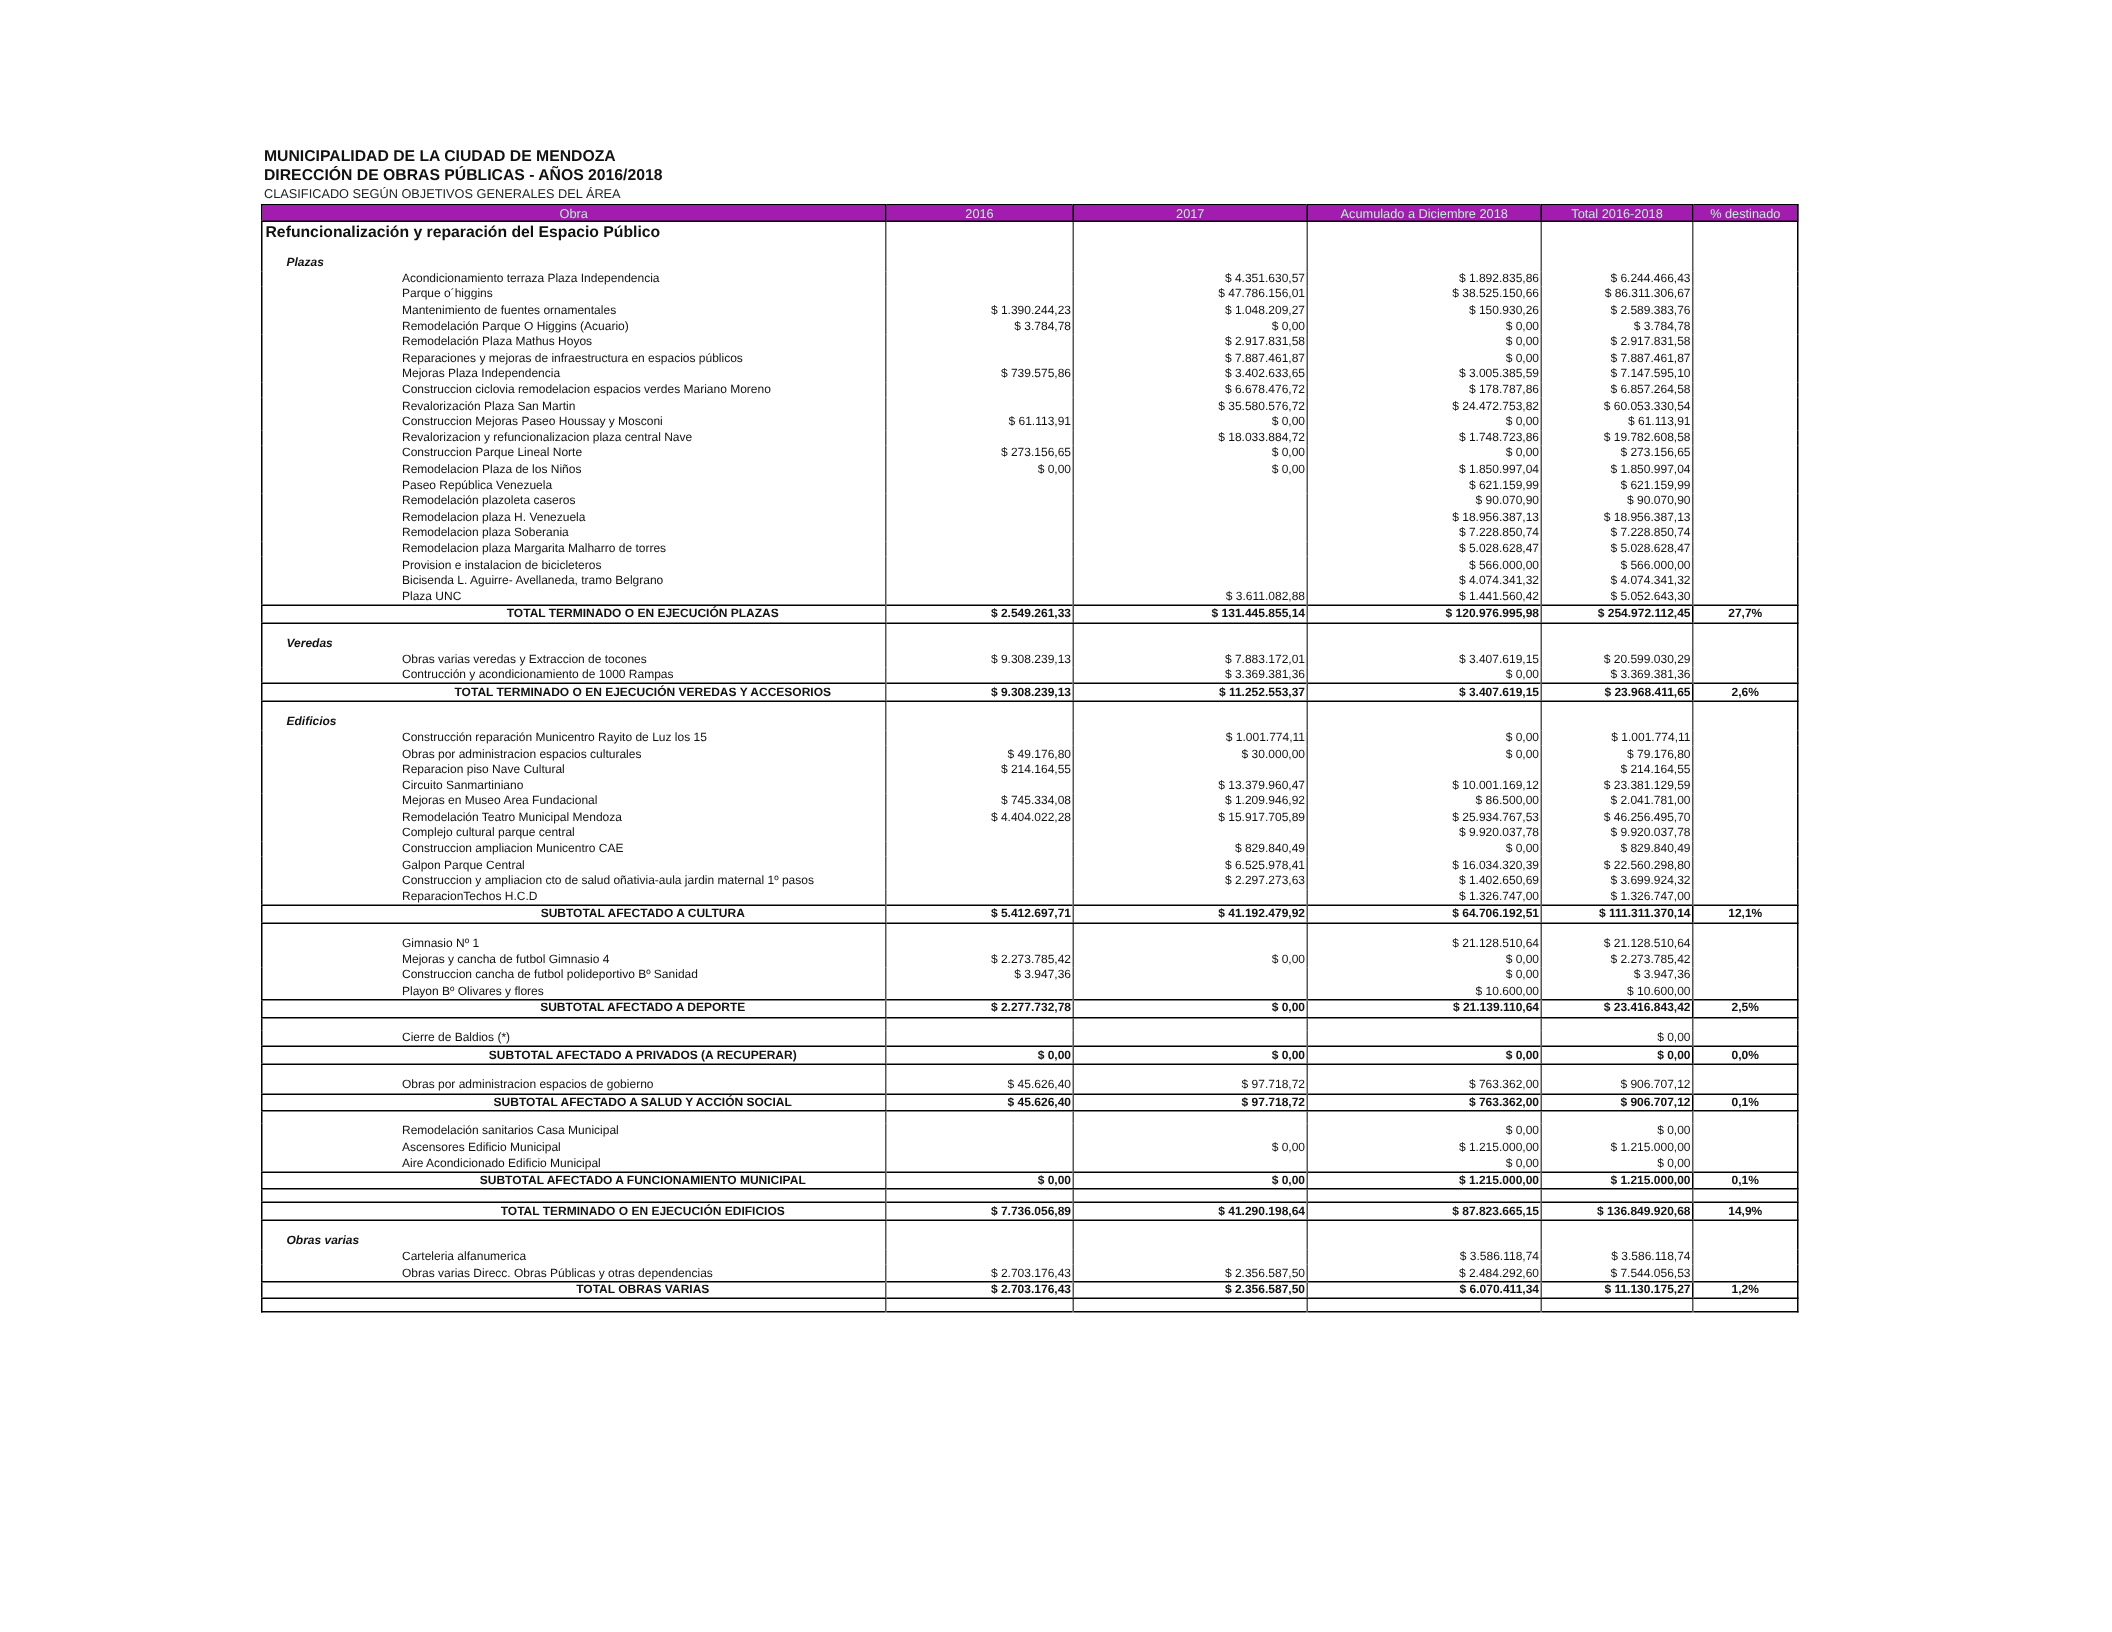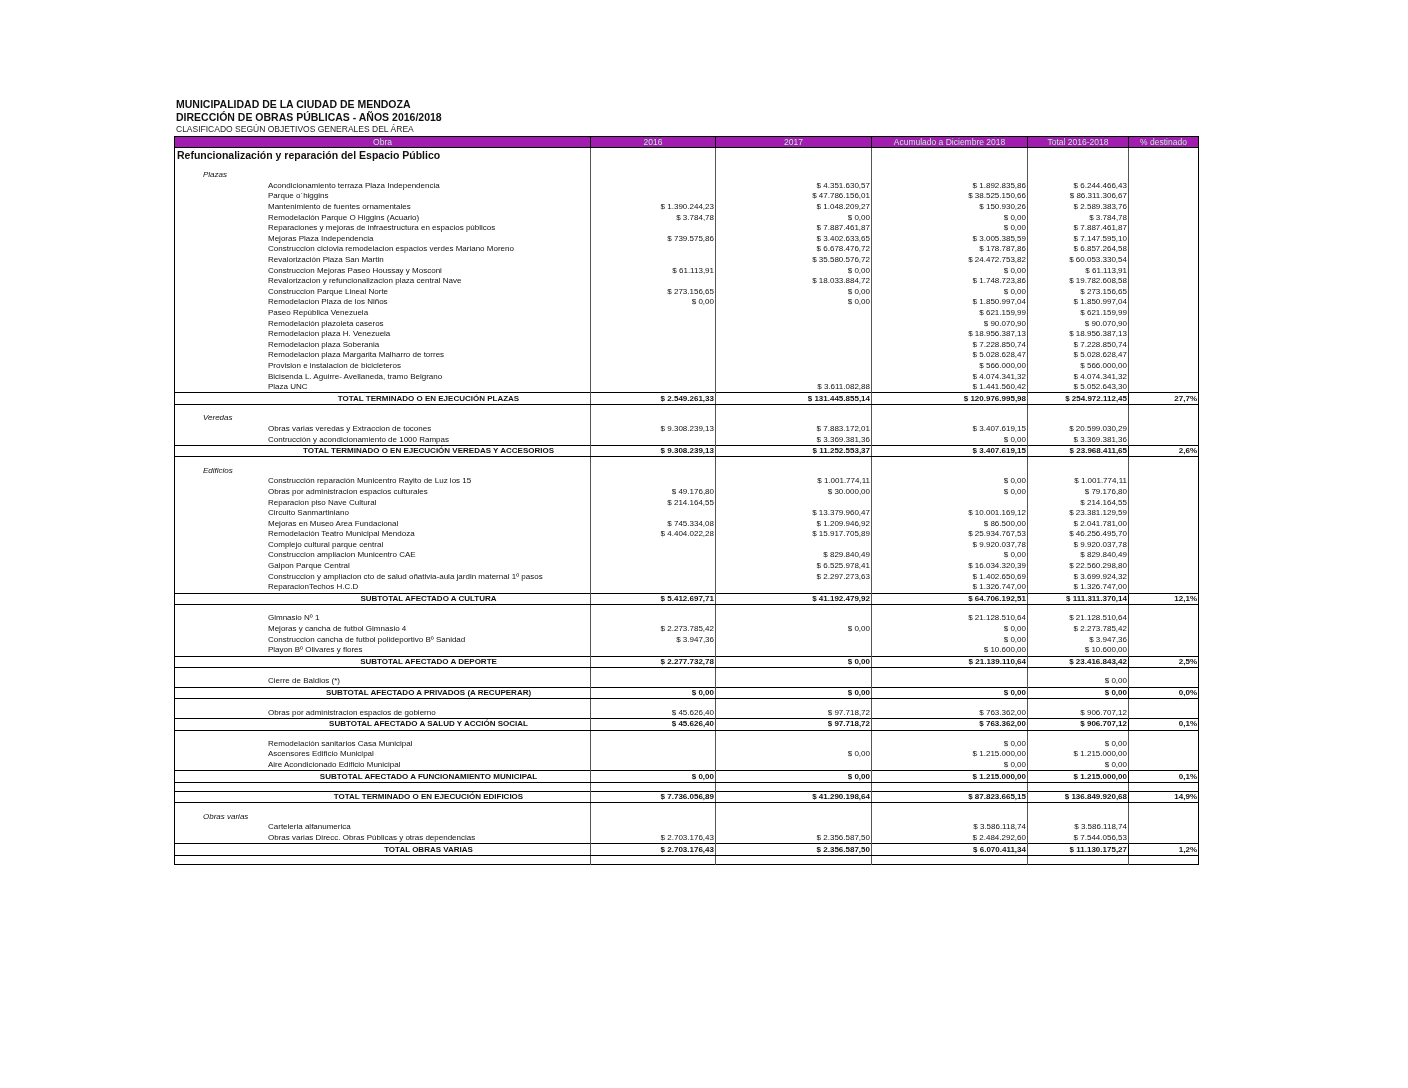--- a/index.html
+++ b/index.html
@@ -13,25 +13,25 @@
   table.sheet col.c2 { width:156px; }
   table.sheet col.c3 { width:156px; }
   table.sheet col.c4 { width:101px; }
   table.sheet col.c5 { width:70px; }
   thead th { background:#a21caf; color:#b8f0c8; font-weight:normal; font-size:8.5px; height:10px; padding:0; border-left:1px solid #000; border-bottom:1px solid #000; text-align:center; }
   td { padding:0 1px; height:10.6px; line-height:10px; white-space:nowrap; overflow:hidden; border-left:1.5px solid #555; }
   td.obra { border-left:none; }
   td.num { text-align:right; }
   td.pct { text-align:center; }
   tr.title td.obra { font-weight:bold; font-size:10.5px; height:14px; padding-left:2px; }
-  tr.cat td.obra { font-style:italic; font-weight:normal; font-size:8px; padding-left:28px; }
+  tr.cat td.obra { font-style:italic; font-weight:bold; font-size:8px; padding-left:16px; }
   tr.item td.obra { padding-left:93px; }
   tr.total td { font-weight:bold; border-top:1.5px solid #000; border-bottom:1.5px solid #000; }
   tr.total td.obra { padding-left:93px; }
-  tr.total td.pct { border:1.5px solid #000;text-align:right; }
+  tr.total td.pct { border:1.5px solid #000; }
   tr.spacer td { height:8px; }
   tr.total td:first-child { background:linear-gradient(to right, #fff 92px, transparent 92px);text-align:center; }
 </style>
 </head>
 <body>
 
 <div class="hdr">
   <div class="t1">MUNICIPALIDAD DE LA CIUDAD DE MENDOZA</div>
   <div class="t2">DIRECCIÓN DE OBRAS PÚBLICAS - AÑOS 2016/2018</div>
   <div class="t3">CLASIFICADO SEGÚN OBJETIVOS GENERALES DEL ÁREA</div>
@@ -107,20 +107,28 @@
       </tr>
       <tr class="item">
         <td class="obra">Remodelación Parque O Higgins (Acuario)</td>
         <td class="num">$ 3.784,78</td>
         <td class="num">$ 0,00</td>
         <td class="num">$ 0,00</td>
         <td class="num">$ 3.784,78</td>
         <td class="pct" style="border-top: none; border-right: none; border-bottom: none; border-left: 1.5px solid rgb(85, 85, 85); border-image: initial;"></td>
       </tr>
       <tr class="item">
+        <td class="obra">Remodelación Plaza Mathus Hoyos</td>
+        <td class="num"></td>
+        <td class="num">$ 2.917.831,58</td>
+        <td class="num">$ 0,00</td>
+        <td class="num">$ 2.917.831,58</td>
+        <td class="pct" style="border-top: none; border-right: none; border-bottom: none; border-left: 1.5px solid rgb(85, 85, 85); border-image: initial;"></td>
+      </tr>
+      <tr class="item">
         <td class="obra">Reparaciones y mejoras de infraestructura en espacios públicos</td>
         <td class="num"></td>
         <td class="num">$ 7.887.461,87</td>
         <td class="num">$ 0,00</td>
         <td class="num">$ 7.887.461,87</td>
         <td class="pct" style="border-top: none; border-right: none; border-bottom: none; border-left: 1.5px solid rgb(85, 85, 85); border-image: initial;"></td>
       </tr>
       <tr class="item">
         <td class="obra">Mejoras Plaza Independencia</td>
         <td class="num">$ 739.575,86</td>

